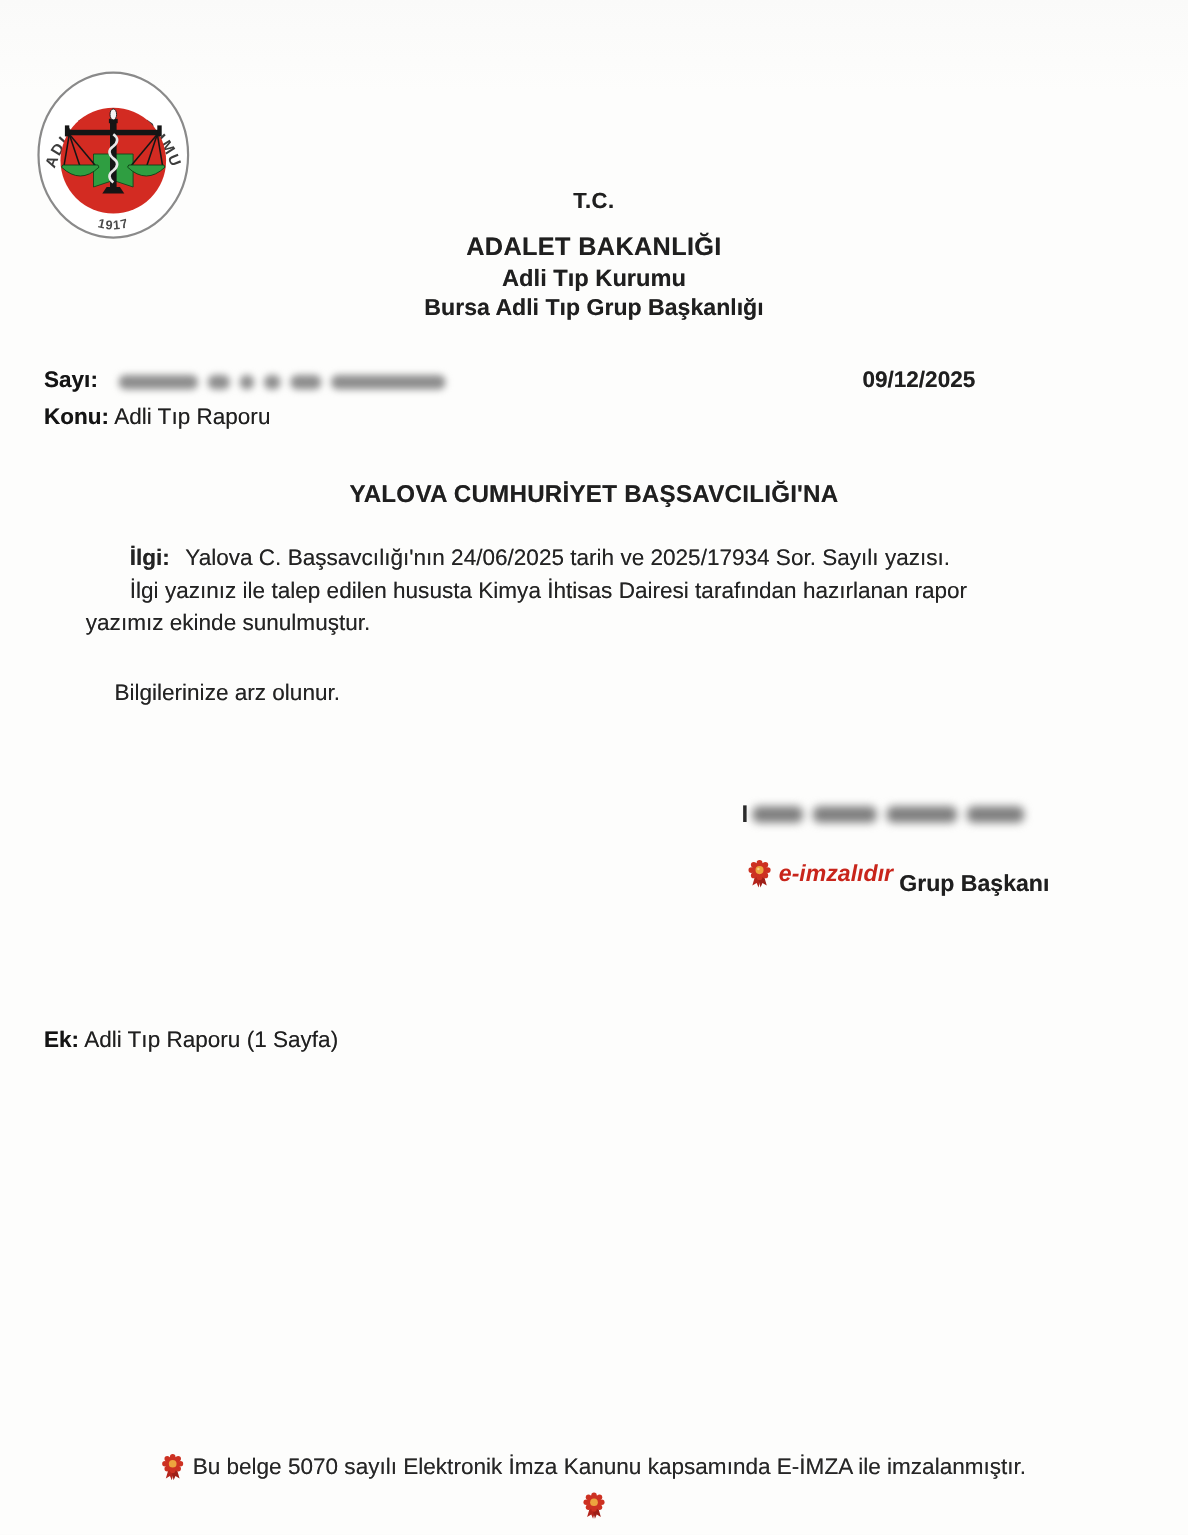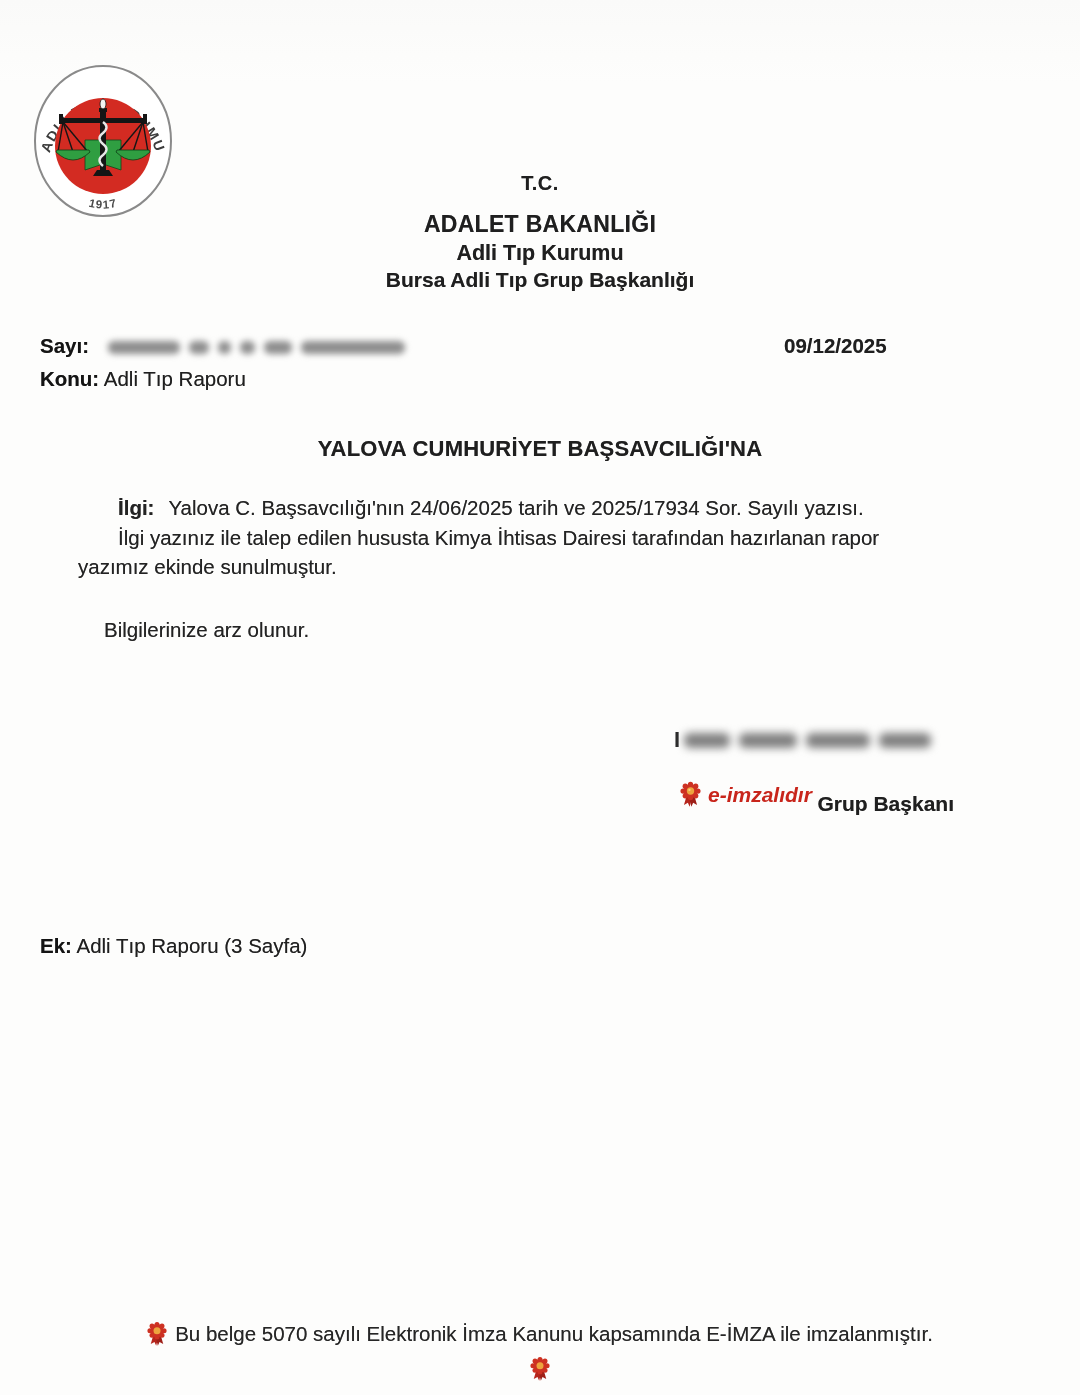--- a/index.html
+++ b/index.html
@@ -177,21 +177,21 @@
         <circle cx="12" cy="11" r="8"></circle>
       </g>
       <circle cx="12" cy="11" r="4.2" fill="#eda43e"></circle>
       <circle cx="10.8" cy="9.8" r="1.3" fill="#f7cf8a"></circle>
     </svg>
     <span class="esign-text">e-imzalıdır</span>
   </div>
 
   <div class="abs ek-row soft">
     <span class="label">Ek:</span>
-    <span>Adli Tıp Raporu (3 Sayfa)</span>
+    <span>Adli Tıp Raporu (1 Sayfa)</span>
   </div>
 
   <div class="abs center f1">
     <div class="footer-line">
       <svg class="seal" width="20" height="26" viewBox="0 0 24 30">
         <path d="M8 15 L4.5 27 L9 24.5 L11 29 L14 17 Z" fill="#b5251c"></path>
         <path d="M16 15 L19.5 27 L15 24.5 L13 29 L10 17 Z" fill="#9e1f17"></path>
         <g fill="#cd3122">
           <circle cx="12" cy="3.5" r="3"></circle>
             <circle cx="18" cy="5.5" r="3"></circle>

